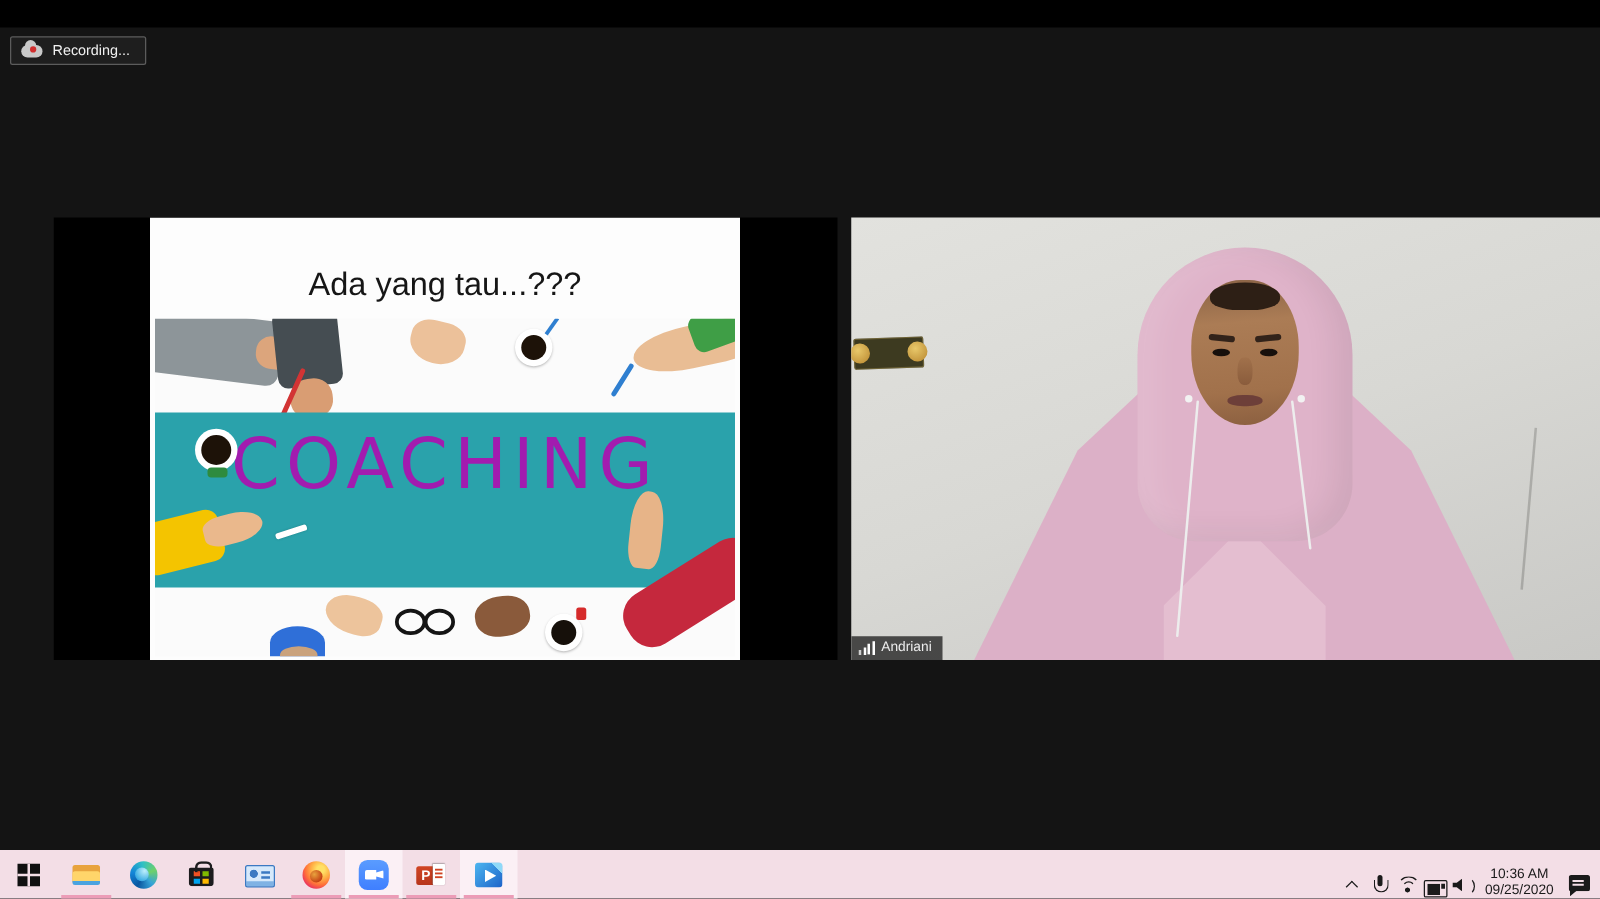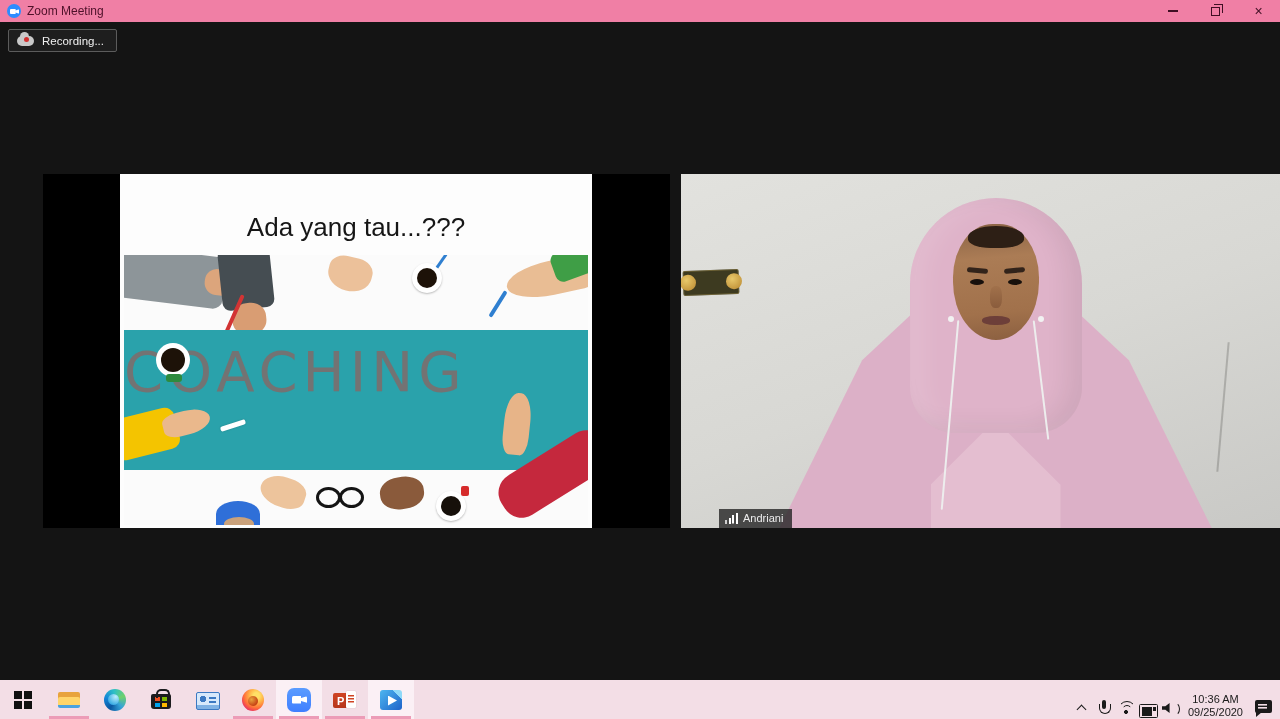--- a/index.html
+++ b/index.html
@@ -44,22 +44,22 @@
     background:linear-gradient(160deg,#e2e2de 0%,#d8d8d4 50%,#c8c8c5 100%); }
 
   
   .slide { position:absolute; left:77px; top:0; width:472px; height:354px; background:#fdfdfd; }
   .slide-title { position:absolute; top:38px; width:100%; text-align:center;
     font-size:26px; color:#161616; letter-spacing:0; }
   .photo { position:absolute; left:4px; top:81px; width:464px; height:270px;
     background:#fbfbfb; overflow:hidden; }
   .photo .band-teal { position:absolute; left:0; top:75px; width:100%; height:140px;
     background:#2aa2ab; }
-  .coaching { position:absolute; left:0; top:84px; width:100%; text-align:left;
-    color:#737373; font-size:56px; font-weight:500; letter-spacing:5px;
+  .coaching { position:absolute; left:0; top:84px; width:100%; text-align:center;
+    color:#a21caf; font-size:56px; font-weight:500; letter-spacing:5px;
     font-family:"DejaVu Sans", sans-serif; }
   .ph { position:absolute; }
   .arm-sweater { left:-14px; top:-4px; width:115px; height:52px; background:#8d9599;
     border-radius:10px; transform:rotate(7deg); }
   .arm-sweater::after { content:''; position:absolute; right:-26px; top:12px; width:46px; height:26px;
     background:#dca57c; border-radius:12px; }
   .arm-suit { left:96px; top:-8px; width:52px; height:62px; background:#454d52;
     border-radius:8px; transform:rotate(-6deg); }
   .arm-suit::after { content:''; position:absolute; left:8px; bottom:-26px; width:34px; height:32px;
     background:#d99d73; border-radius:45%; }
@@ -146,21 +146,21 @@
     background:#6d3f39; border-radius:45%; }
   .earbud { position:absolute; width:6px; height:6px; border-radius:50%; background:#f2f2f2; top:118px; }
   .earbud.l { left:calc(50% - 48px); } .earbud.r { left:calc(50% + 42px); }
   .wire { position:absolute; width:2px; background:#ededed; border-radius:2px; }
   .wire.l { top:122px; left:calc(50% - 47px); height:190px; transform:rotate(5deg); }
   .wire.r { top:122px; left:calc(50% + 44px); height:120px; transform:rotate(-7deg); }
   .inner-shirt { position:absolute; bottom:0; left:50%; transform:translateX(-50%);
     width:130px; height:108px; background:#e4bed0;
     clip-path:polygon(50% 0,100% 60%,100% 100%,0 100%,0 60%); }
   .nametag { position:absolute; left:0; bottom:0; background:rgba(32,32,32,.78);
-    padding:3px 9px 4px 6px; display:flex; align-items:center; gap:5px;margin-left:38px; }
+    padding:3px 9px 4px 6px; display:flex; align-items:center; gap:5px; }
   .sigbars { width:13px; height:11px;
     background:
       linear-gradient(#cfcfcf,#cfcfcf) 0 100%/2px 4px no-repeat,
       linear-gradient(#fff,#fff) 3.5px 100%/2px 6px no-repeat,
       linear-gradient(#fff,#fff) 7px 100%/2px 8.5px no-repeat,
       linear-gradient(#fff,#fff) 10.5px 100%/2px 11px no-repeat; }
   .nametag-text { font-size:11px; color:#ececec; line-height:12px; }
 
   
   .taskbar { position:absolute; bottom:0; left:0; width:100%; height:39px; background:#f3dee6;
@@ -261,33 +261,20 @@
       linear-gradient(#f3dee6,#f3dee6) 3px 7px/9px 1.6px no-repeat,#1a1a1a;
     border-radius:2px; }
   .action-center::after { content:''; position:absolute; left:4px; top:15px; width:6px; height:5px;
     background:#1a1a1a; clip-path:polygon(0 0,100% 0,0 100%); }
 </style>
 </head>
 <body>
 
 <div class="screen">
 
-  <div class="titlebar">
-    <span class="app-ic"></span>
-    <span class="win-title">Zoom Meeting</span>
-    <div class="win-ctrls">
-      <div class="wc">
-          <span class="glyph-min"></span>
-        </div>
-      <div class="wc">
-          <span class="glyph-restore"></span>
-        </div>
-      <div class="wc">×</div>
-    </div>
-  </div>
 
   <div class="meeting">
 
     <div class="rec-pill">
       <span class="cloud"></span>
       <span class="rec-label">Recording...</span>
     </div>
 
     <div class="videos">
 

